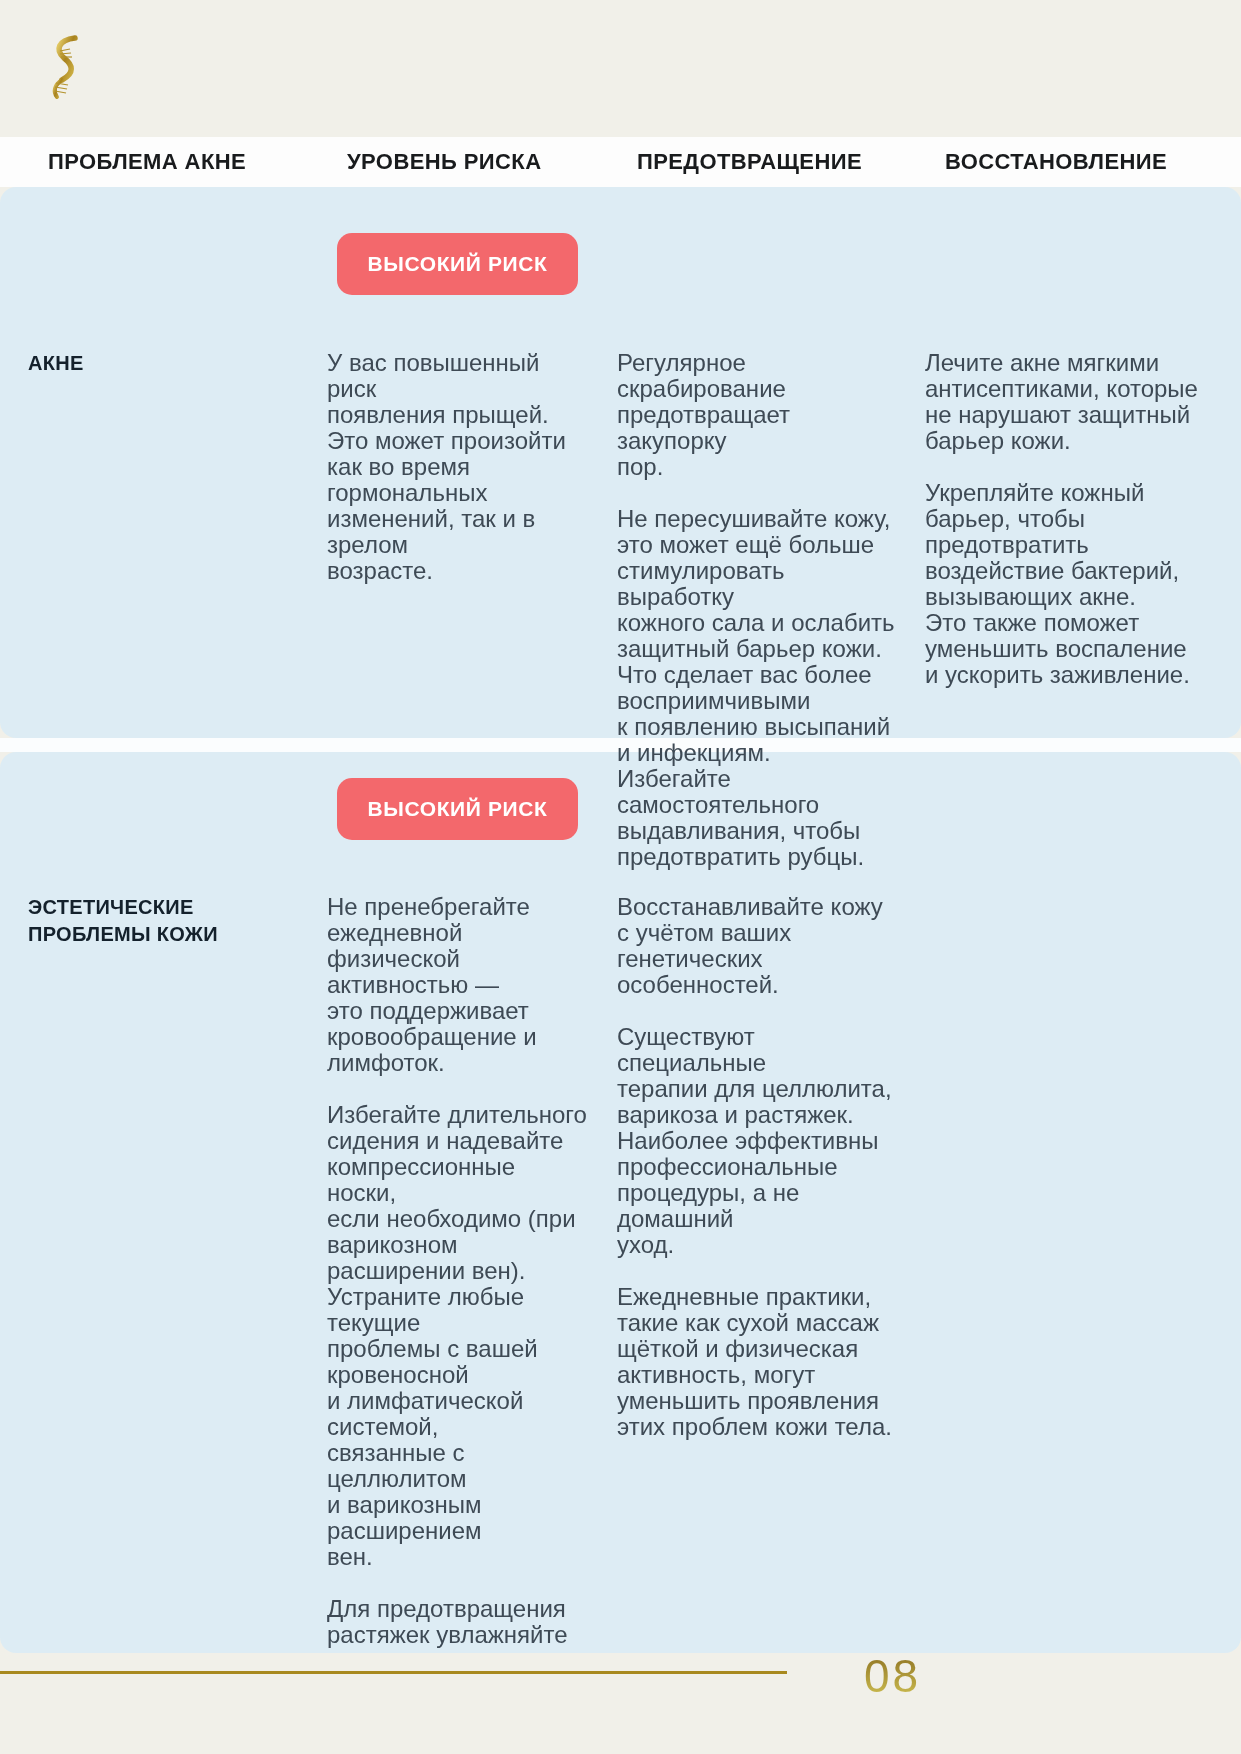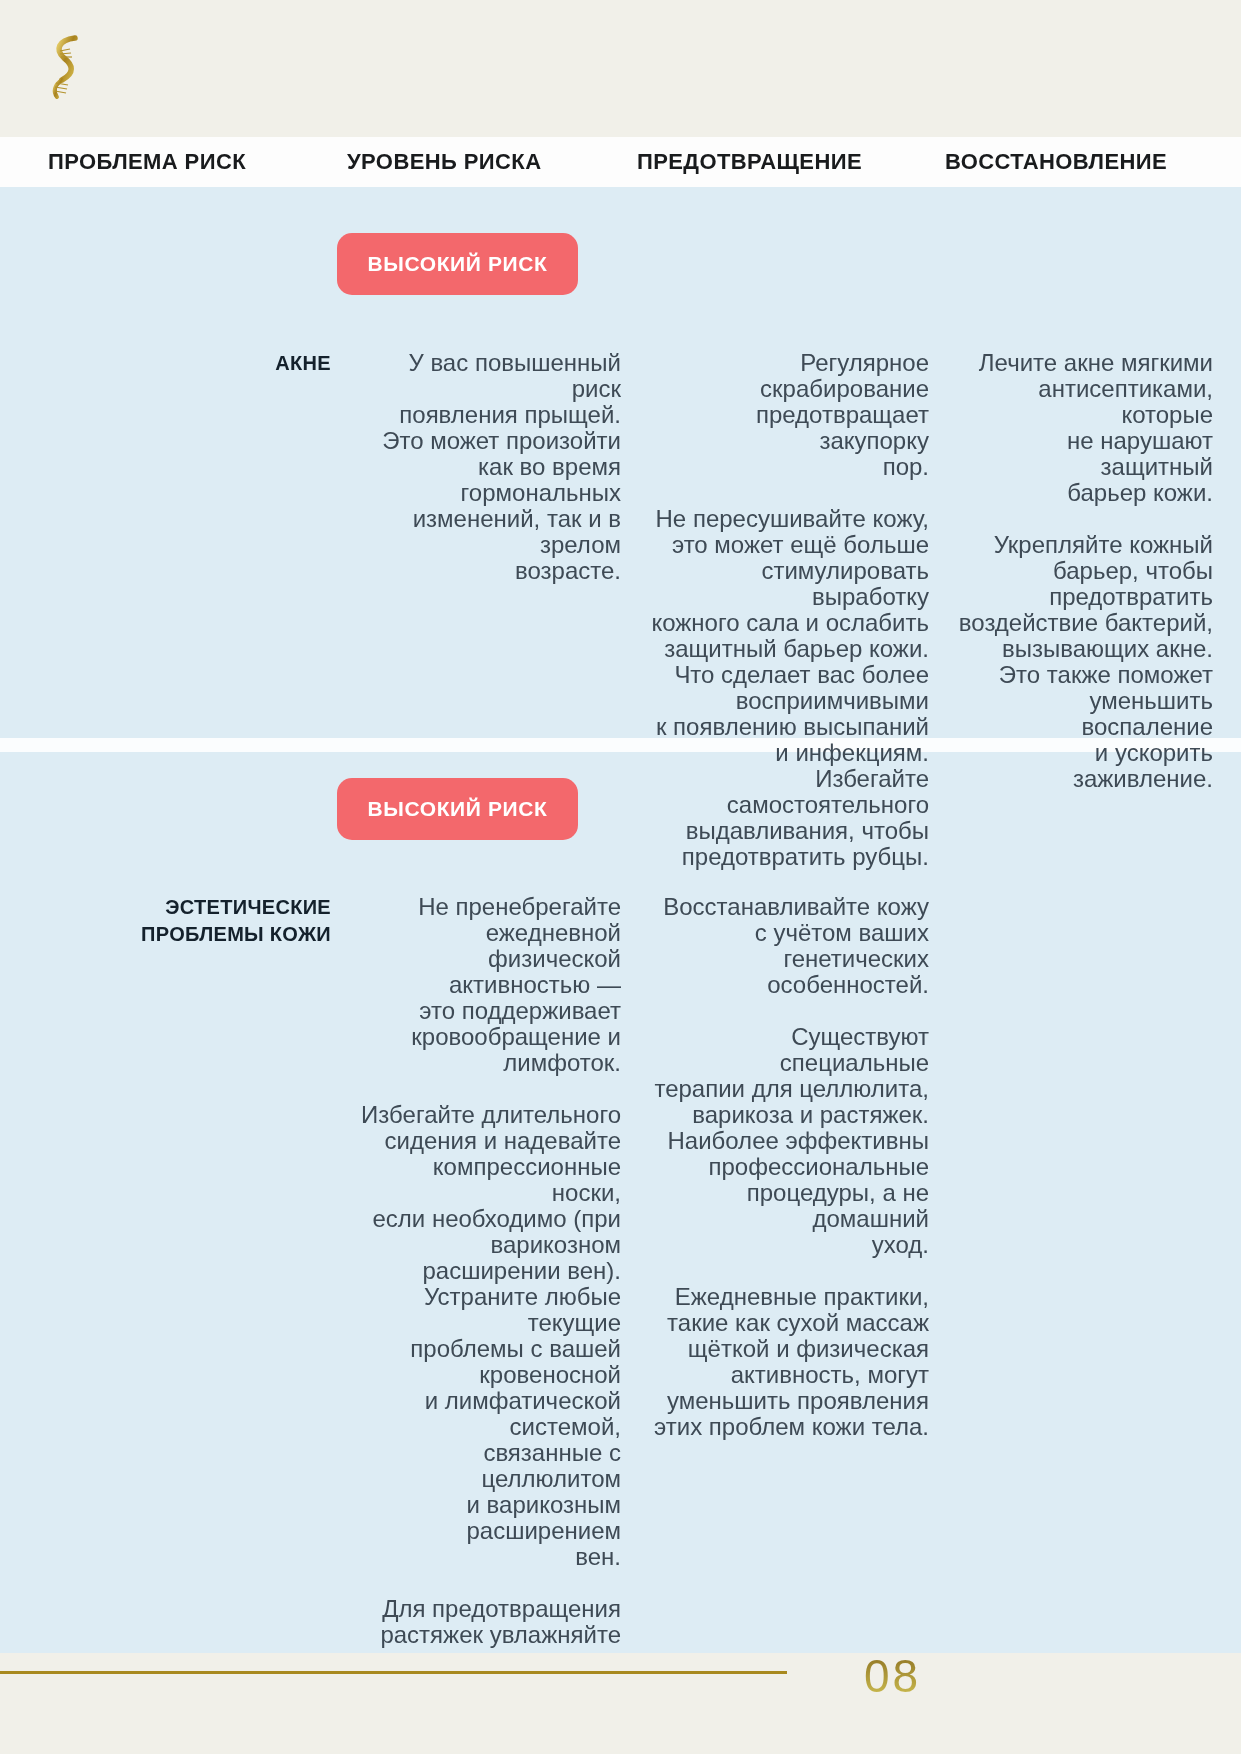--- a/index.html
+++ b/index.html
@@ -45,41 +45,41 @@
     font-size:22px;
     font-weight:bold;
     letter-spacing:.4px;
     color:#191b1d;
     white-space:nowrap;
   }
   
   .risk-section{
     background:var(--section_bg);
     box-sizing:border-box;
+    border-radius:16px;
   }
   .section-1{height:551px;}
   .section-2{height:901px;}
   .divider{height:14px;background:var(--divider);}
   .badge{
     display:flex;align-items:center;justify-content:center;
     width:241px;height:62px;
     margin-left:337px;
     border-radius:15px;
     background:var(--accent_badge);
     color:#ffffff;
     font-size:21px;font-weight:bold;letter-spacing:.6px;
     white-space:nowrap;
   }
   .section-1 .badge{margin-top:0;position:relative;top:46px;}
   .section-2 .badge{margin-top:0;position:relative;top:26px;}
   .row-grid{
     display:grid;
     grid-template-columns:299px 290px 308px 1fr;
-    padding-left:60px;
-    text-align:right;
+    padding-left:28px;
   }
   .section-1 .row-grid{margin-top:101px;}
   .section-2 .row-grid{margin-top:80px;}
   .cell{
     font-size:24px;
     line-height:26px;
     color:var(--text_body);
     white-space:pre-line;
     padding-right:28px;
   }
@@ -139,21 +139,21 @@
         <line x1="12" y1="20" x2="23" y2="19"></line>
         <line x1="13" y1="23" x2="24" y2="23"></line>
         <line x1="8" y1="49" x2="20" y2="51"></line>
         <line x1="7" y1="53" x2="19" y2="55"></line>
         <line x1="7" y1="57" x2="18" y2="59"></line>
       </g>
     </svg>
   </div>
 
   <div class="col-headers">
-    <div class="col-header">ПРОБЛЕМА РИСК</div>
+    <div class="col-header">ПРОБЛЕМА АКНЕ</div>
     <div class="col-header">УРОВЕНЬ РИСКА</div>
     <div class="col-header">ПРЕДОТВРАЩЕНИЕ</div>
     <div class="col-header">ВОССТАНОВЛЕНИЕ</div>
   </div>
 
   <section class="risk-section section-1">
     <div class="badge">ВЫСОКИЙ РИСК</div>
     <div class="row-grid">
       <div class="cell problem">АКНЕ</div>
       <div class="cell">У вас повышенный риск

